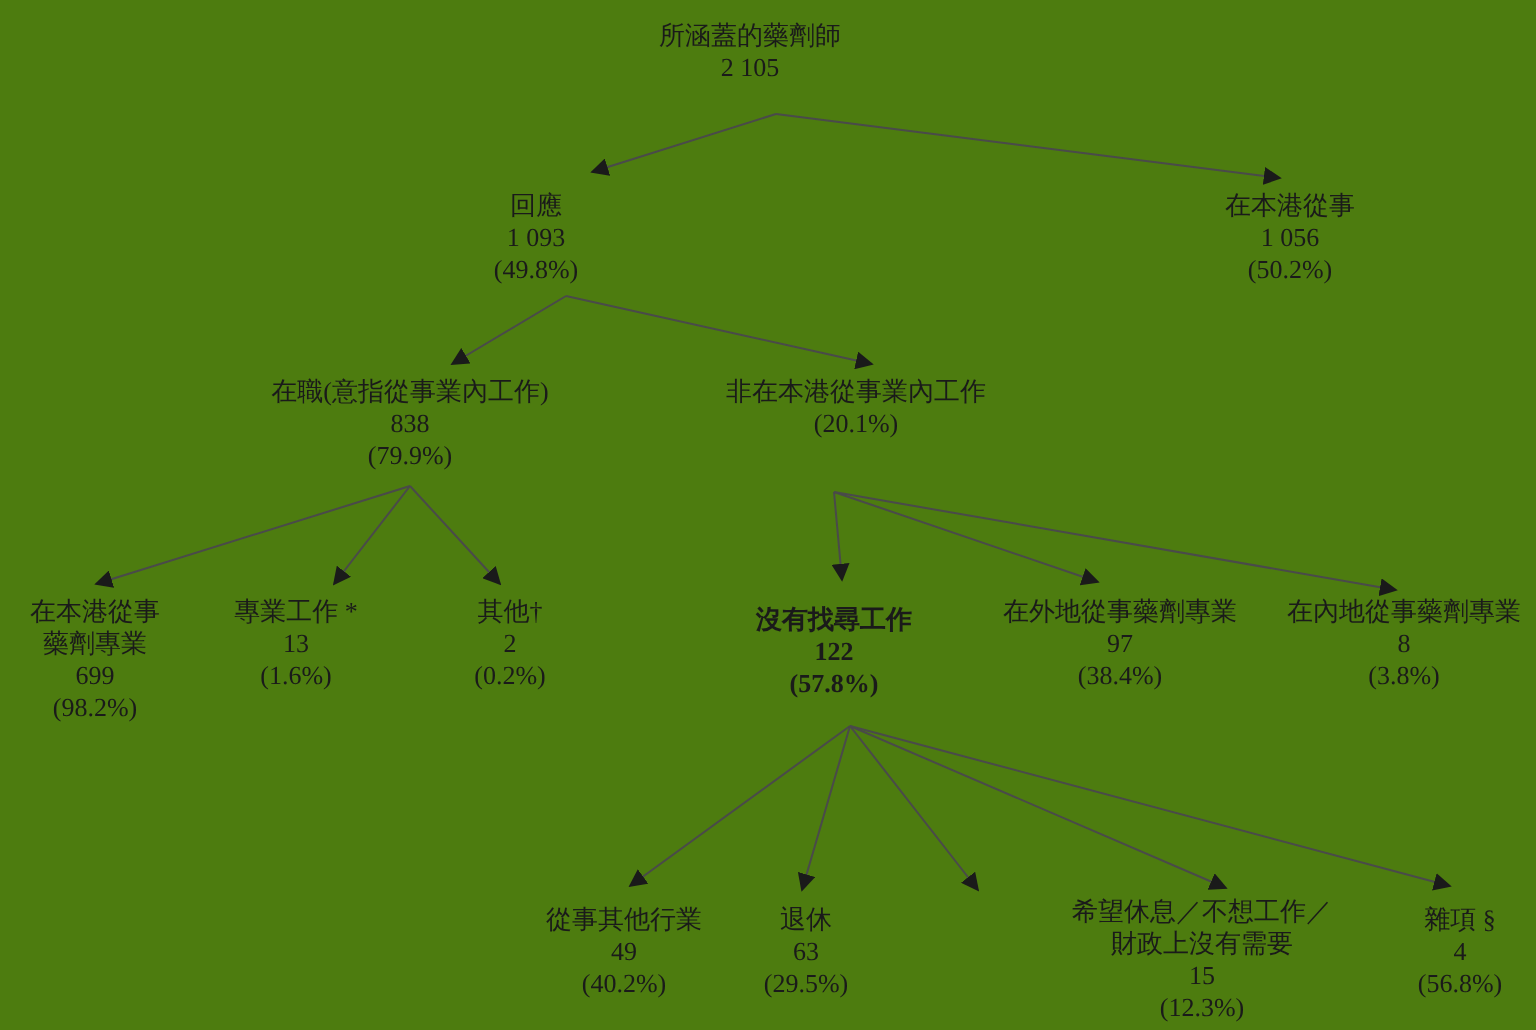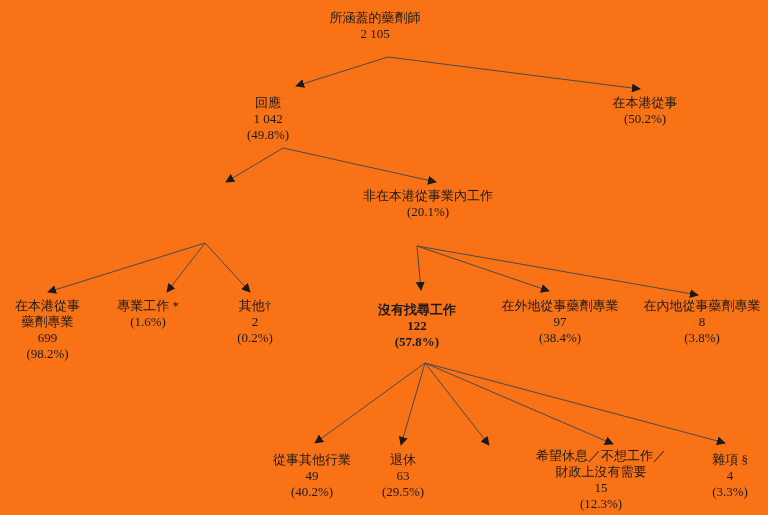--- a/index.html
+++ b/index.html
@@ -1,20 +1,20 @@
 <!DOCTYPE html>
 <html><head>
 <meta charset="utf-8">
 <style>
   html, body { margin: 0; padding: 0; background: #ffffff; }
   .canvas {
     position: relative;
     width: 768px;
     height: 515px;
-    background: #f97316;
+    background: #4d7c0f;
     font-family: "Liberation Serif", "DejaVu Serif", serif;
     color: #1a1a1a;
     overflow: hidden;
   }
   .edges {
     position: absolute;
     left: 0; top: 0;
     width: 768px; height: 515px;
   }
   .edges line {
@@ -57,44 +57,51 @@
     <line x1="425" y1="363" x2="725" y2="443" marker-end="url(#arw)"></line>
   </svg>
 
   <div class="node" style="left:275px; top:10px; width:200px;">
     <div>所涵蓋的藥劑師</div>
     <div>2 105</div>
   </div>
 
   <div class="node" style="left:208px; top:95px; width:120px;">
     <div>回應</div>
-    <div>1 042</div>
+    <div>1 093</div>
     <div>(49.8%)</div>
   </div>
 
   <div class="node" style="left:575px; top:95px; width:140px;">
     <div>在本港從事</div>
+    <div>1 056</div>
     <div>(50.2%)</div>
   </div>
 
+  <div class="node" style="left:85px; top:188px; width:240px;">
+    <div>在職(意指從事業內工作)</div>
+    <div>838</div>
+    <div>(79.9%)</div>
+  </div>
 
   <div class="node" style="left:318px; top:188px; width:220px;">
     <div>非在本港從事業內工作</div>
     <div>(20.1%)</div>
   </div>
 
   <div class="node" style="left:0px; top:298px; width:95px;">
     <div>在本港從事</div>
     <div>藥劑專業</div>
     <div>699</div>
     <div>(98.2%)</div>
   </div>
 
   <div class="node" style="left:88px; top:298px; width:120px;">
     <div>專業工作 *</div>
+    <div>13</div>
     <div>(1.6%)</div>
   </div>
 
   <div class="node" style="left:215px; top:298px; width:80px;">
     <div>其他†</div>
     <div>2</div>
     <div>(0.2%)</div>
   </div>
 
   <div class="node" style="left:352px; top:302px; width:130px;font-weight:bold;">
@@ -131,16 +138,16 @@
   <div class="node" style="left:511px; top:448px; width:180px;">
     <div>希望休息／不想工作／</div>
     <div>財政上沒有需要</div>
     <div>15</div>
     <div>(12.3%)</div>
   </div>
 
   <div class="node" style="left:695px; top:452px; width:70px;">
     <div>雜項 §</div>
     <div>4</div>
-    <div>(3.3%)</div>
+    <div>(56.8%)</div>
   </div>
 
 </div>
 
 </body></html>

